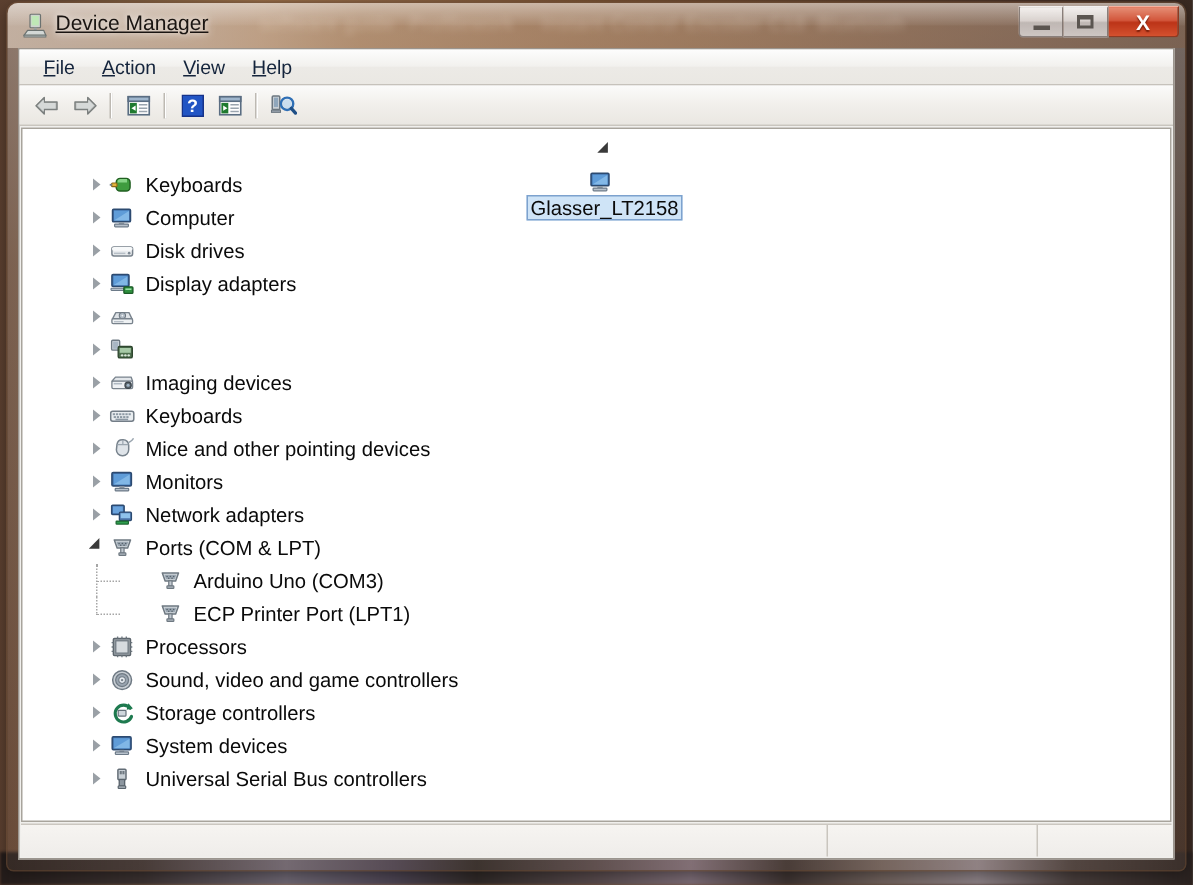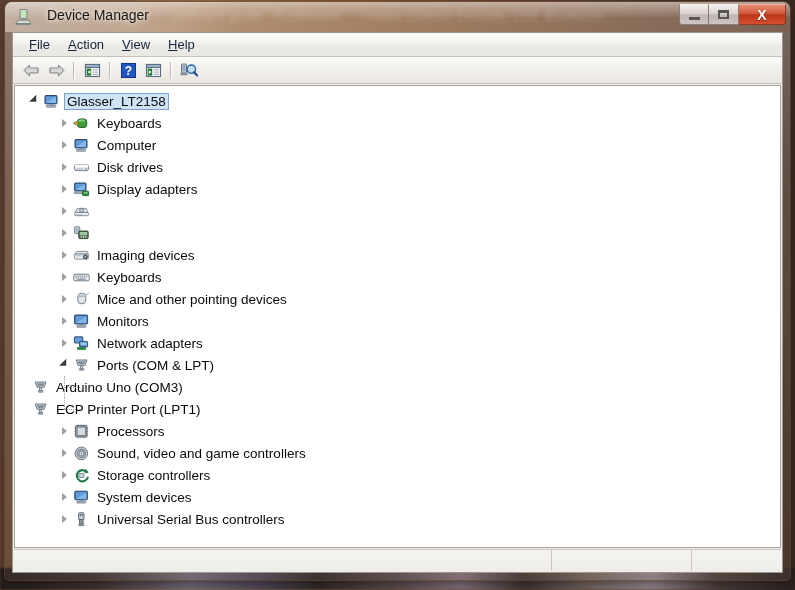--- a/index.html
+++ b/index.html
@@ -75,25 +75,26 @@
     filter: blur(2.6px);
     white-space: nowrap;
     font-family: "Liberation Sans", sans-serif;
   }
 
   #title-icon {
     position: absolute; left: 9px; top: 6px;
     width: 18px; height: 18px;
   }
   #title-text {
-    position: absolute; left: 42px; top: 5px;
+    position: absolute; left: 32px; top: 5px;
     font-size: 14px;
     color: #1a1512;
     white-space: nowrap;
     text-shadow: 0 0 4px rgba(255,255,255,0.85), 0 0 9px rgba(255,255,255,0.7);
+    text-decoration: underline;
   }
 
   
   #caption-buttons {
     position: absolute; right: 4px; top: 2px;
     display: flex; align-items: flex-start; height: 22px;
   }
   .cap-btn {
     width: 30px; height: 21px;
     box-sizing: border-box;
@@ -191,23 +192,23 @@
     width: 16px; height: 22px; flex: none;
     display: flex; align-items: center; justify-content: center;
   }
   .trow .ticon {
     width: 18px; height: 18px; flex: none;
     margin-right: 5px;
     display: flex; align-items: center; justify-content: center;
   }
   .trow .tlabel { padding: 0 2px; line-height: 17px; }
 
-  .lvl0 { padding-left: 11px; }
+  .lvl0 { padding-left: 11px; flex-direction: column; }
   .lvl1 { padding-left: 41px; }
-  .lvl2 { }
+  .lvl2 { padding-left: 73px; }
 
   .trow.selected .tlabel {
     background: #cfe4f7;
     border: 1px solid #7da2ce;
     padding: 0 2px;
     margin: 0 -1px;
     line-height: 15px;
   }
 
   

